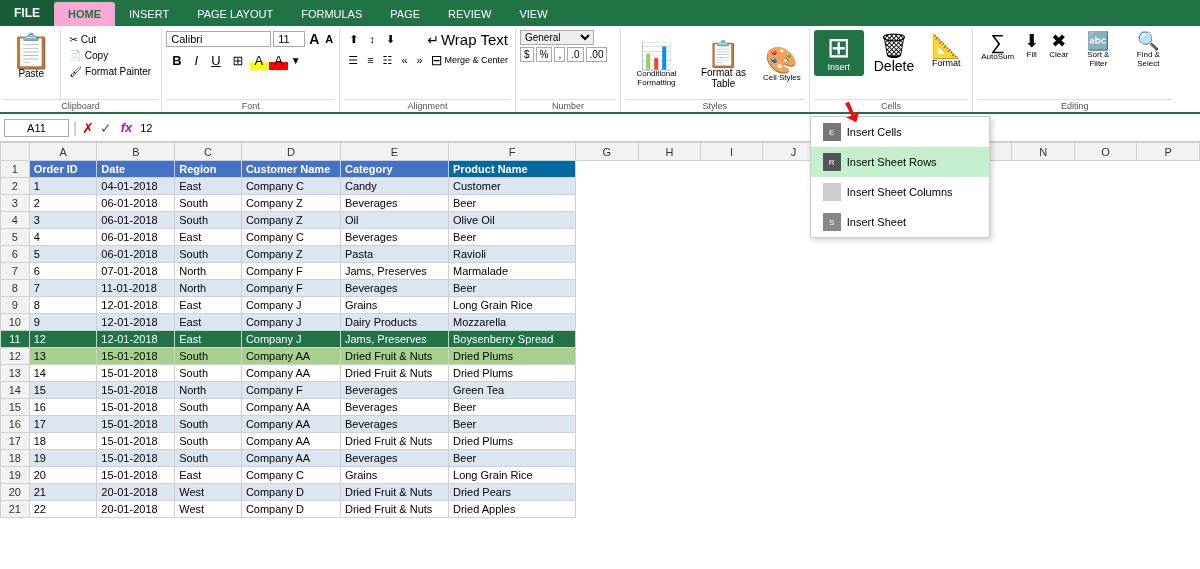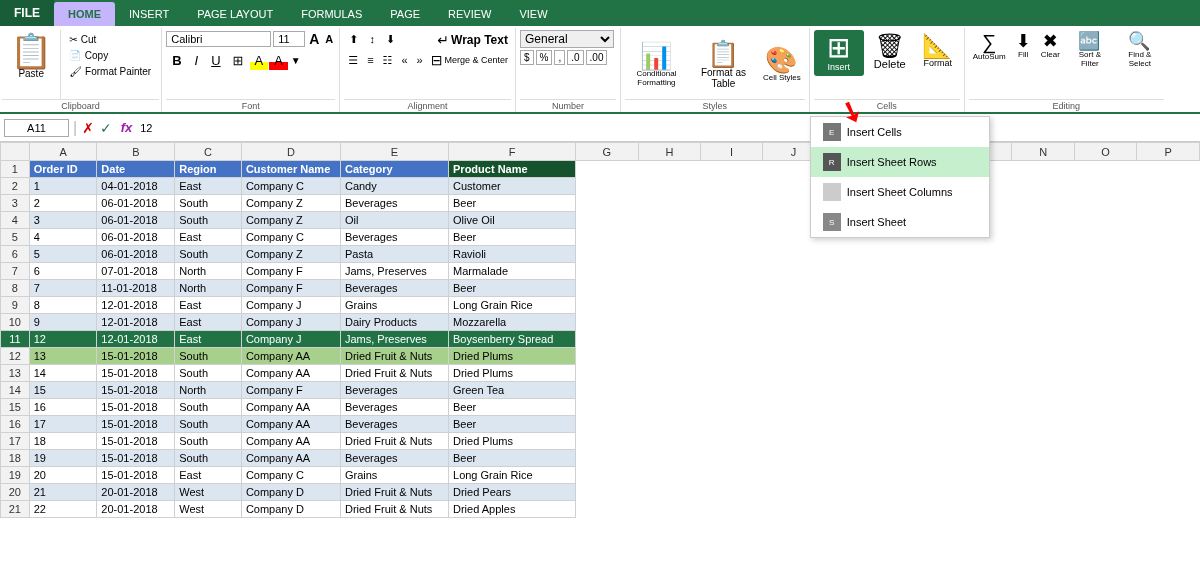--- a/index.html
+++ b/index.html
@@ -2,21 +2,21 @@
 <html><head>
   <meta charset="utf-8">
   <style>
     * { box-sizing: border-box; margin: 0; padding: 0; }
     body { font-family: 'Segoe UI', Arial, sans-serif; font-size: 11px; background: #f0f0f0; overflow: hidden; }
 
     
     .tab-row { display: flex; align-items: flex-end; background: #217346; padding-left: 0; }
     .file-tab { background: #185c38; color: #fff; padding: 6px 14px; font-size: 12px; font-weight: bold; cursor: pointer; }
     .ribbon-tab { padding: 6px 14px; color: #fff; font-size: 11px; cursor: pointer; background: transparent; border: none; }
-    .ribbon-tab.active { background: #c4b5fd; color: #217346; border-radius: 3px 3px 0 0; font-weight: bold; }
+    .ribbon-tab.active { background: #f9a8d4; color: #217346; border-radius: 3px 3px 0 0; font-weight: bold; }
 
     
     .command-area { background: #fff; padding: 2px 0 0 0; display: flex; align-items: stretch; border-bottom: 2px solid #217346; min-height: 88px; }
     .small-btn { display: flex; align-items: center; gap: 3px; padding: 2px 4px; cursor: pointer; font-size: 10px; white-space: nowrap; }
 
     
     .formula-bar { display: flex; align-items: center; background: #fff; border-bottom: 1px solid #ccc; padding: 2px 4px; gap: 4px; height: 28px; }
     .spreadsheet { border-collapse: collapse; table-layout: fixed; font-size: 11px; }
     .spreadsheet th, .spreadsheet td { border: 1px solid #d0d0d0; padding: 2px 4px; white-space: nowrap; overflow: hidden; }
     .col-header { background: #f2f2f2; text-align: center; color: #333; font-weight: normal; width: 70px; height: 18px; font-size: 11px; }
@@ -94,21 +94,21 @@
     <div style="display:flex; flex-direction:column; border-right:1px solid #ddd; padding:2px 4px 0 4px; min-width:130px;">
       <div style="display:flex; flex-direction:column; gap:2px; flex:1;">
         <div style="display:flex; align-items:center; gap:2px; justify-content:space-between;">
           <div style="display:flex; gap:1px;">
             <span style="padding:2px 4px; cursor:pointer; border:1px solid transparent;">⬆</span>
             <span style="padding:2px 4px; cursor:pointer; border:1px solid transparent;">↕</span>
             <span style="padding:2px 4px; cursor:pointer; border:1px solid transparent;">⬇</span>
           </div>
           <div style="display:flex; align-items:center; cursor:pointer; padding:1px 3px; gap:2px;">
             <span style="font-size:14px;">↵</span>
-            <span style="font-size:12px;font-weight:bold;">Wrap Text</span>
+            <span style="font-size:15px;">Wrap Text</span>
           </div>
         </div>
         <div style="display:flex; align-items:center; gap:1px; justify-content:space-between;">
           <div style="display:flex; gap:1px;">
             <span style="padding:2px 4px; cursor:pointer;">☰</span>
             <span style="padding:2px 4px; cursor:pointer;">≡</span>
             <span style="padding:2px 4px; cursor:pointer;">☷</span>
             <span style="padding:2px 4px; cursor:pointer;">«</span>
             <span style="padding:2px 4px; cursor:pointer;">»</span>
           </div>
@@ -116,21 +116,21 @@
             <span style="font-size:14px;">⊟</span>
             <span style="font-size:9px;">Merge &amp; Center</span>
           </div>
         </div>
       </div>
       <div style="font-size:9px; color:#555; text-align:center; border-top:1px solid #ddd; padding:1px 0;">Alignment</div>
     </div>
 
     <div style="display:flex; flex-direction:column; border-right:1px solid #ddd; padding:2px 4px 0 4px; min-width:105px;">
       <div style="display:flex; flex-direction:column; gap:2px; flex:1;">
-        <select style="border:1px solid #aaa; font-size:12px; width:94px;">
+        <select style="border:1px solid #aaa; font-size:10px; width:74px;">
           <option>General</option>
         </select>
         <div style="display:flex; align-items:center; gap:2px;">
           <span style="padding:1px 3px; border:1px solid #aaa; cursor:pointer; font-size:10px;">$</span>
           <span style="padding:1px 3px; border:1px solid #aaa; cursor:pointer; font-size:10px;">%</span>
           <span style="padding:1px 3px; border:1px solid #aaa; cursor:pointer; font-size:10px;">,</span>
           <span style="padding:1px 3px; border:1px solid #aaa; cursor:pointer; font-size:10px;">.0</span>
           <span style="padding:1px 3px; border:1px solid #aaa; cursor:pointer; font-size:10px;">.00</span>
         </div>
       </div>
@@ -156,21 +156,21 @@
     </div>
 
     <div style="display:flex; flex-direction:column; border-right:1px solid #ddd; padding:2px 4px 0 4px; position:relative; min-width:135px;">
       <div style="display:flex; align-items:flex-start; gap:4px; flex:1;">
         <div style="display:flex; flex-direction:column; align-items:center; padding:4px 8px; cursor:pointer; background:#217346; color:white; border-radius:3px; min-width:50px;">
           <div style="font-size:28px; line-height:1;">⊞</div>
           <div style="font-size:9px;">Insert</div>
         </div>
         <div style="display:flex; flex-direction:column; align-items:center; padding:4px 6px; cursor:pointer; min-width:44px;">
           <div style="font-size:24px; line-height:1;">🗑</div>
-          <div style="font-size:11px;">Delete</div>
+          <div style="font-size:14px;">Delete</div>
         </div>
         <div style="display:flex; flex-direction:column; align-items:center; padding:4px 6px; cursor:pointer; min-width:44px;">
           <div style="font-size:24px; line-height:1;">📐</div>
           <div style="font-size:9px;">Format</div>
         </div>
       </div>
       <div style="font-size:9px; color:#555; text-align:center; border-top:1px solid #ddd; padding:1px 0;">Cells</div>
 
       <div class="dropdown-menu" style="top:88px; left:0px;">
         <div class="menu-item">
@@ -273,21 +273,21 @@
         </tr>
       </thead>
       <tbody id="table-body">
       <tr>
             <th class="row-header">1</th>
             <td style="background: rgb(68, 114, 196); color: white; font-weight: bold;">Order ID</td>
             <td style="background: rgb(68, 114, 196); color: white; font-weight: bold;">Date</td>
             <td style="background: rgb(68, 114, 196); color: white; font-weight: bold;">Region</td>
             <td style="background: rgb(68, 114, 196); color: white; font-weight: bold;">Customer Name</td>
             <td style="background: rgb(68, 114, 196); color: white; font-weight: bold;">Category</td>
-            <td style="background: #14532d; color: white; font-weight: bold;">Product Name</td>
+            <td style="background: #0369a1; color: white; font-weight: bold;">Product Name</td>
           </tr>
           <tr>
             <th class="row-header">2</th>
             <td style="background: rgb(220, 230, 241);">1</td>
             <td style="background: rgb(220, 230, 241);">04-01-2018</td>
             <td style="background: rgb(220, 230, 241);">East</td>
             <td style="background: rgb(220, 230, 241);">Company C</td>
             <td style="background: rgb(220, 230, 241);">Candy</td>
             <td style="background: rgb(220, 230, 241);">Customer</td>
           </tr>

